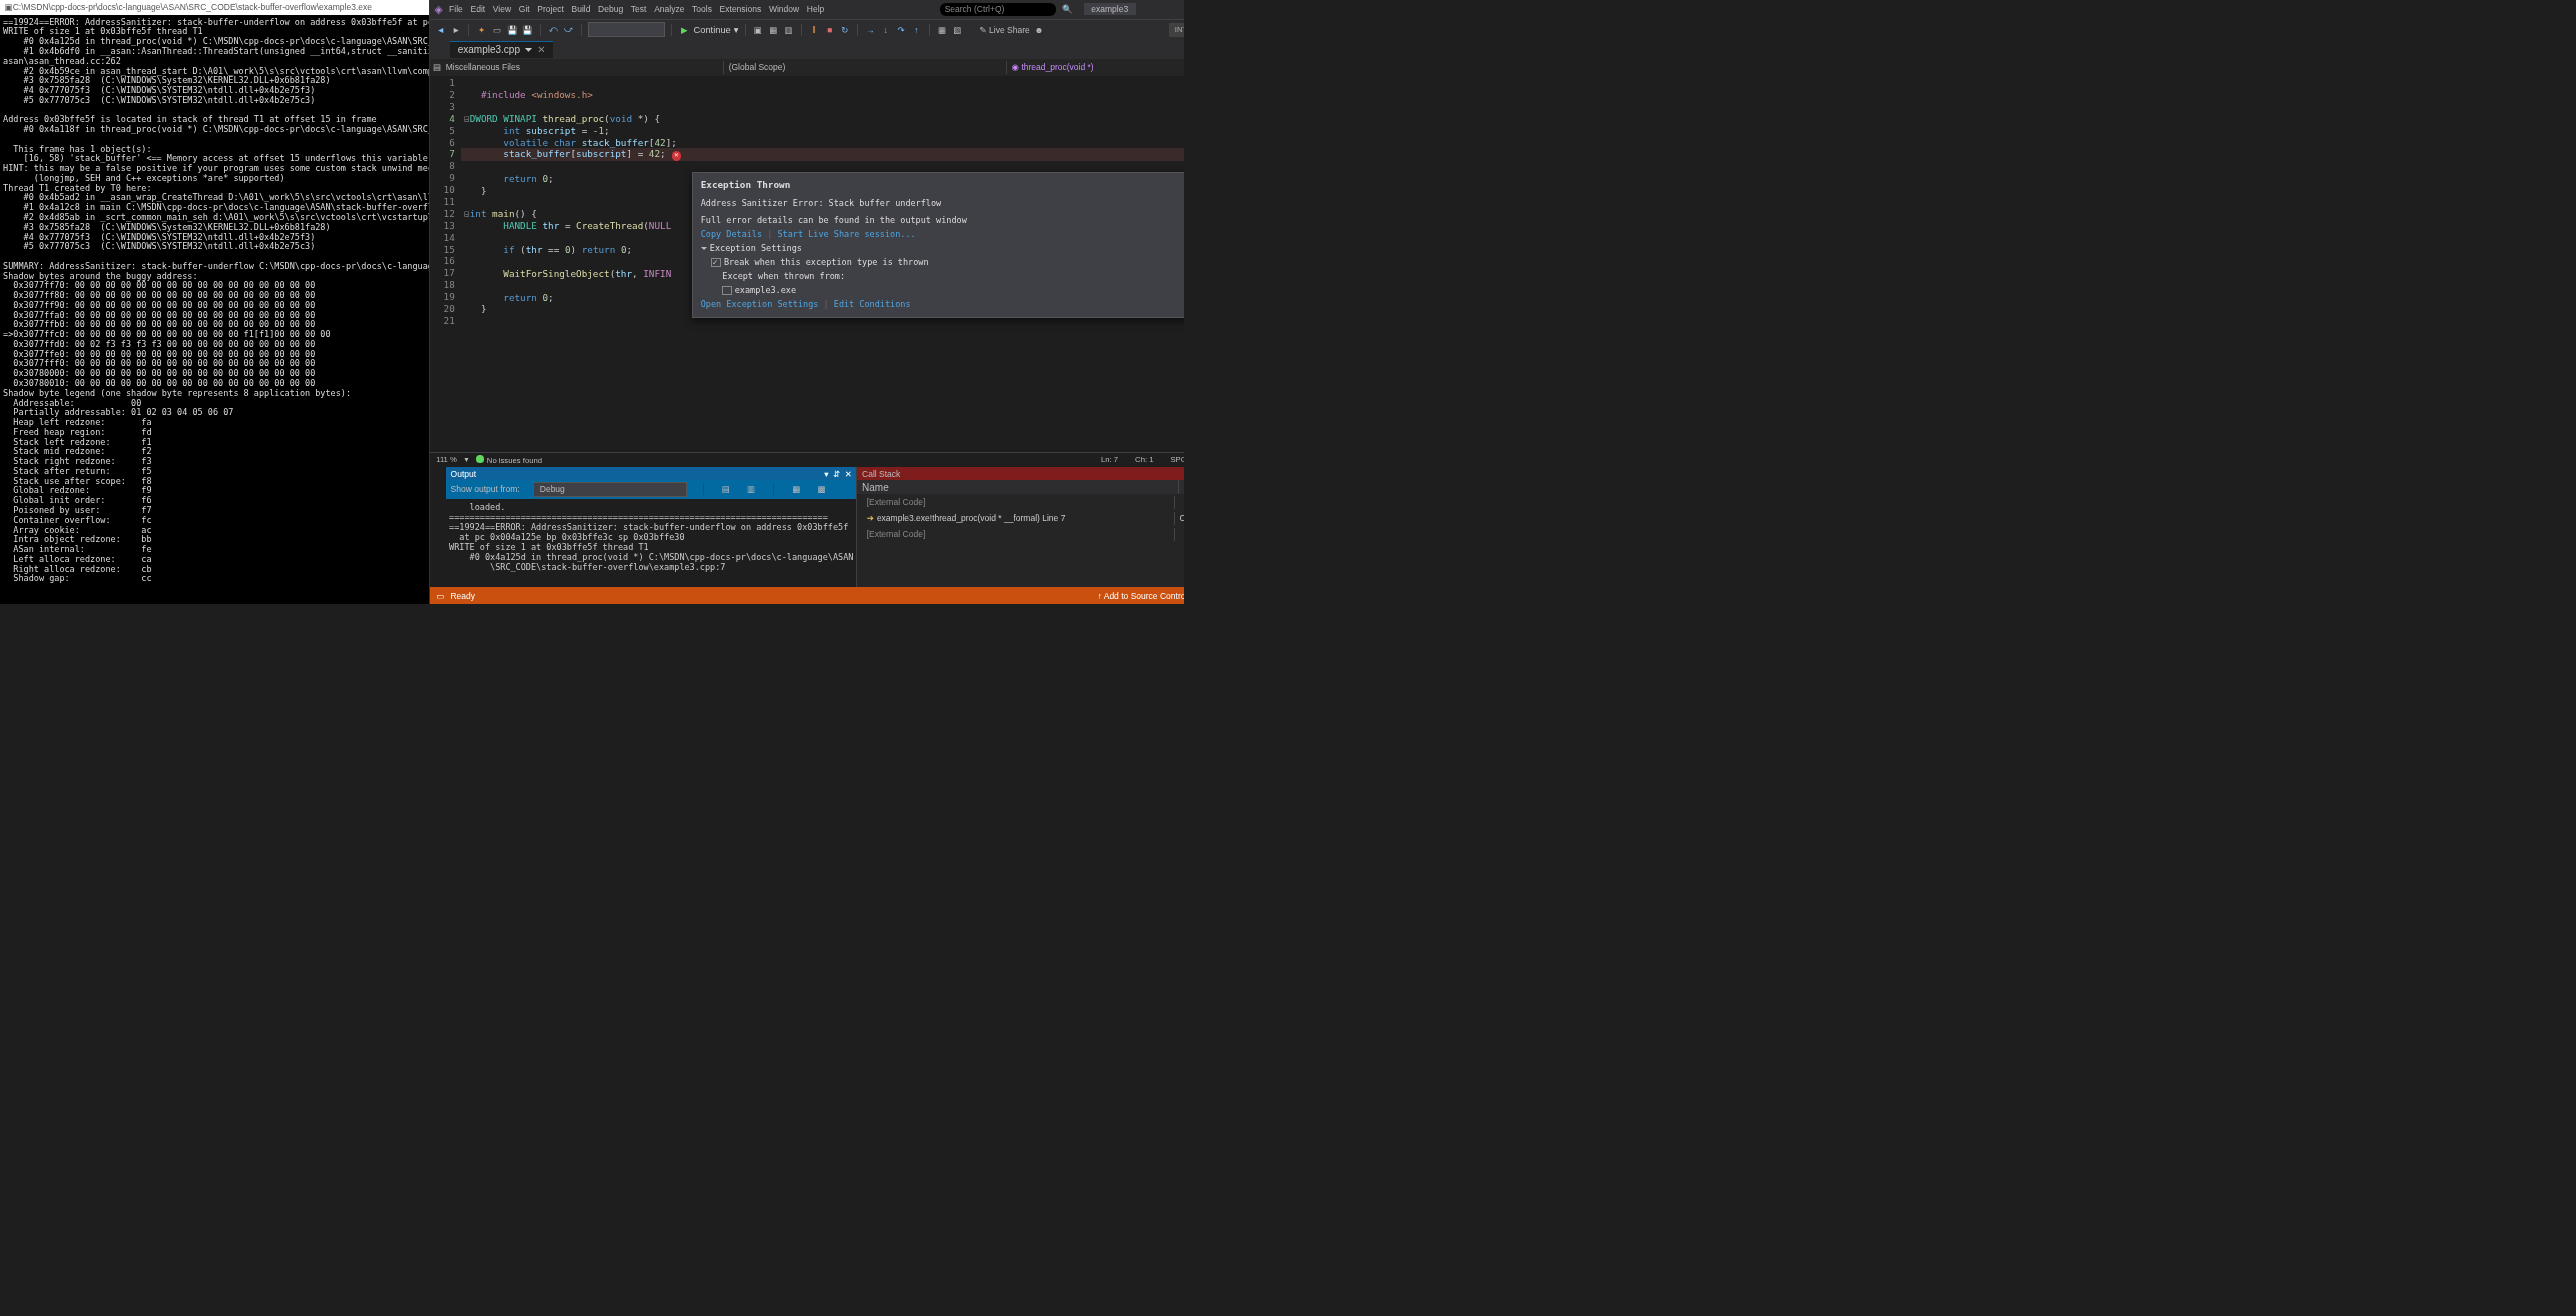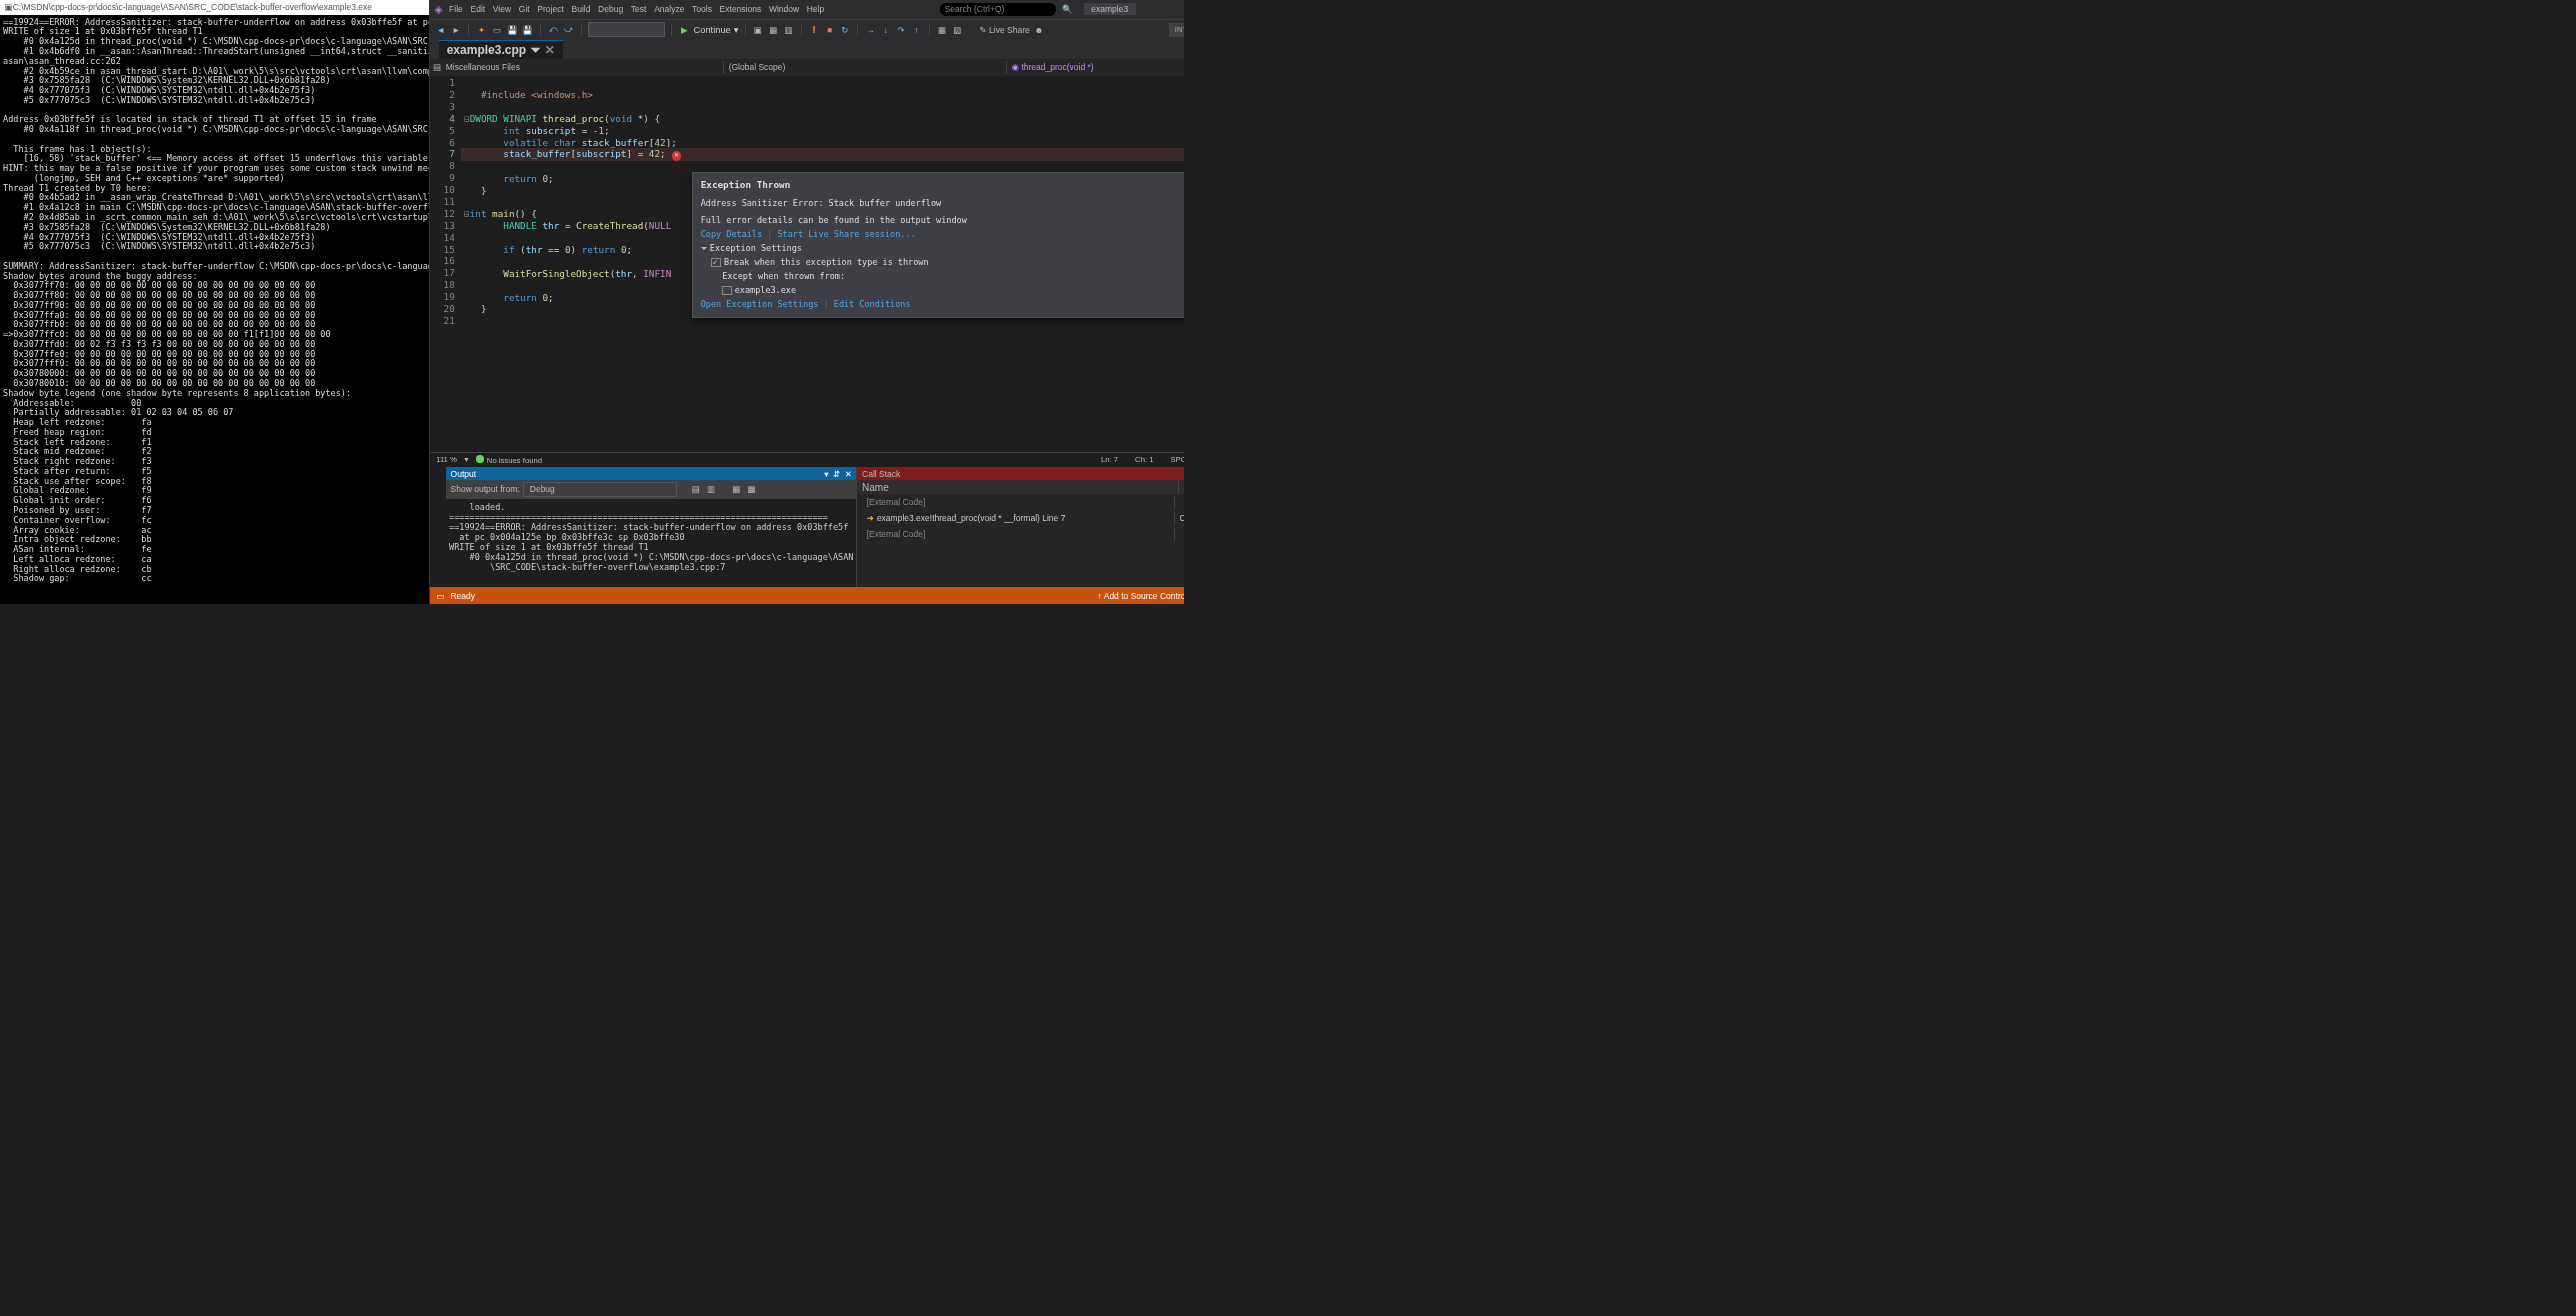--- a/index.html
+++ b/index.html
@@ -88,21 +88,21 @@
     gap: 6.2px;
     border-top: 0.8px solid #3f3f46;
   }
   .dd { background:#3f3f46; padding:1.5px 6.2px; border:0.8px solid #555;}
   .vs-main {
     flex:1;
     display:flex;
     overflow: hidden;
   }
   .editor-col { flex:1; display:flex; flex-direction:column; background:#1e1e1e; overflow:hidden;}
-  .tabstrip { height:18.5px; background:#2d2d30; display:flex; align-items:center; padding-left:9px; font-size:12px;font-weight:bold;}
+  .tabstrip { height:18.5px; background:#2d2d30; display:flex; align-items:center; padding-left:20px; font-size:10px;}
   .tab { background:#1e1e1e; padding:2.3px 7.7px; border-top:0.8px solid #0e639c; color:#ccc; display:flex; gap:4.6px; align-items:center; }
   .tab .x { color:#888; }
   .tabstrip-icons{ margin-left:auto; display:flex; gap:4.6px; padding-right:4.6px; color:#888;}
   .navbar { height:17px; background:#252526; display:flex; align-items:center; padding:0 3.1px; font-size:8.5px; color:#bbb;}
   .navbar .sel { flex:1; padding:1.5px 4.6px; border-right:0.8px solid #3f3f46;}
   .code {
     flex:1;
     display:flex;
     font-family:Consolas,monospace;
     font-size:9.3px;
@@ -140,21 +140,21 @@
   .tri.open{ transform:none;}
   .statusline { height:15.4px; background:#1e1e1e; border-top:0.8px solid #3f3f46; display:flex; align-items:center; font-size:7.7px; color:#bbb; padding:0 6.2px; gap:7.7px;}
   .statusline .right{margin-left:auto; display:flex; gap:17px;}
   .ok-dot{ width:7.7px;height:7.7px;border-radius:50%;background:#5fd75f;display:inline-block; margin-right:3.1px;}
   
   .bottom-panes { height:120px; display:flex;margin-left:16px; }
   .out-panel { flex:1; display:flex; flex-direction:column; background:#252526;}
   .panel-title { background:#0e639c; color:#fff; padding:1.5px 4.6px; font-size:8.5px; display:flex; align-items:center;}
   .panel-title.dark { background:#7f1d1d; color:#bbb;}
   .panel-title .right{ margin-left:auto; display:flex; gap:4.6px;}
-  .out-toolbar{ height:18.5px; background:#404040; display:flex; align-items:center; padding:0 4.6px; font-size:8.5px; color:#bbb; gap:3px;}
+  .out-toolbar{ height:18.5px; background:#0369a1; display:flex; align-items:center; padding:0 4.6px; font-size:8.5px; color:#bbb; gap:13px;}
   .out-body{ flex:1; font-family:Consolas,monospace; font-size:8.5px; white-space:pre; padding:3.1px; overflow:hidden; color:#ccc; background:#1e1e1e;}
   .callstack{ width:362px; display:flex; flex-direction:column; background:#252526; border-left:0.8px solid #3f3f46;}
   .cs-head{ display:flex; background:#2d2d30; color:#bbb; font-size:10px;}
   .cs-col{ padding:1.5px 4.6px;}
   .cs-name{ flex:1; border-right:0.8px solid #444;}
   .cs-lang{ width:39px;}
   .cs-rows{ font-size:8.5px;}
   .cs-row{ display:flex; padding:1.5px 4.6px; align-items:center;}
   .cs-row .arrow{ color:#e8c356; margin-right:3.1px;}
   .cs-ext{ color:#888;}

